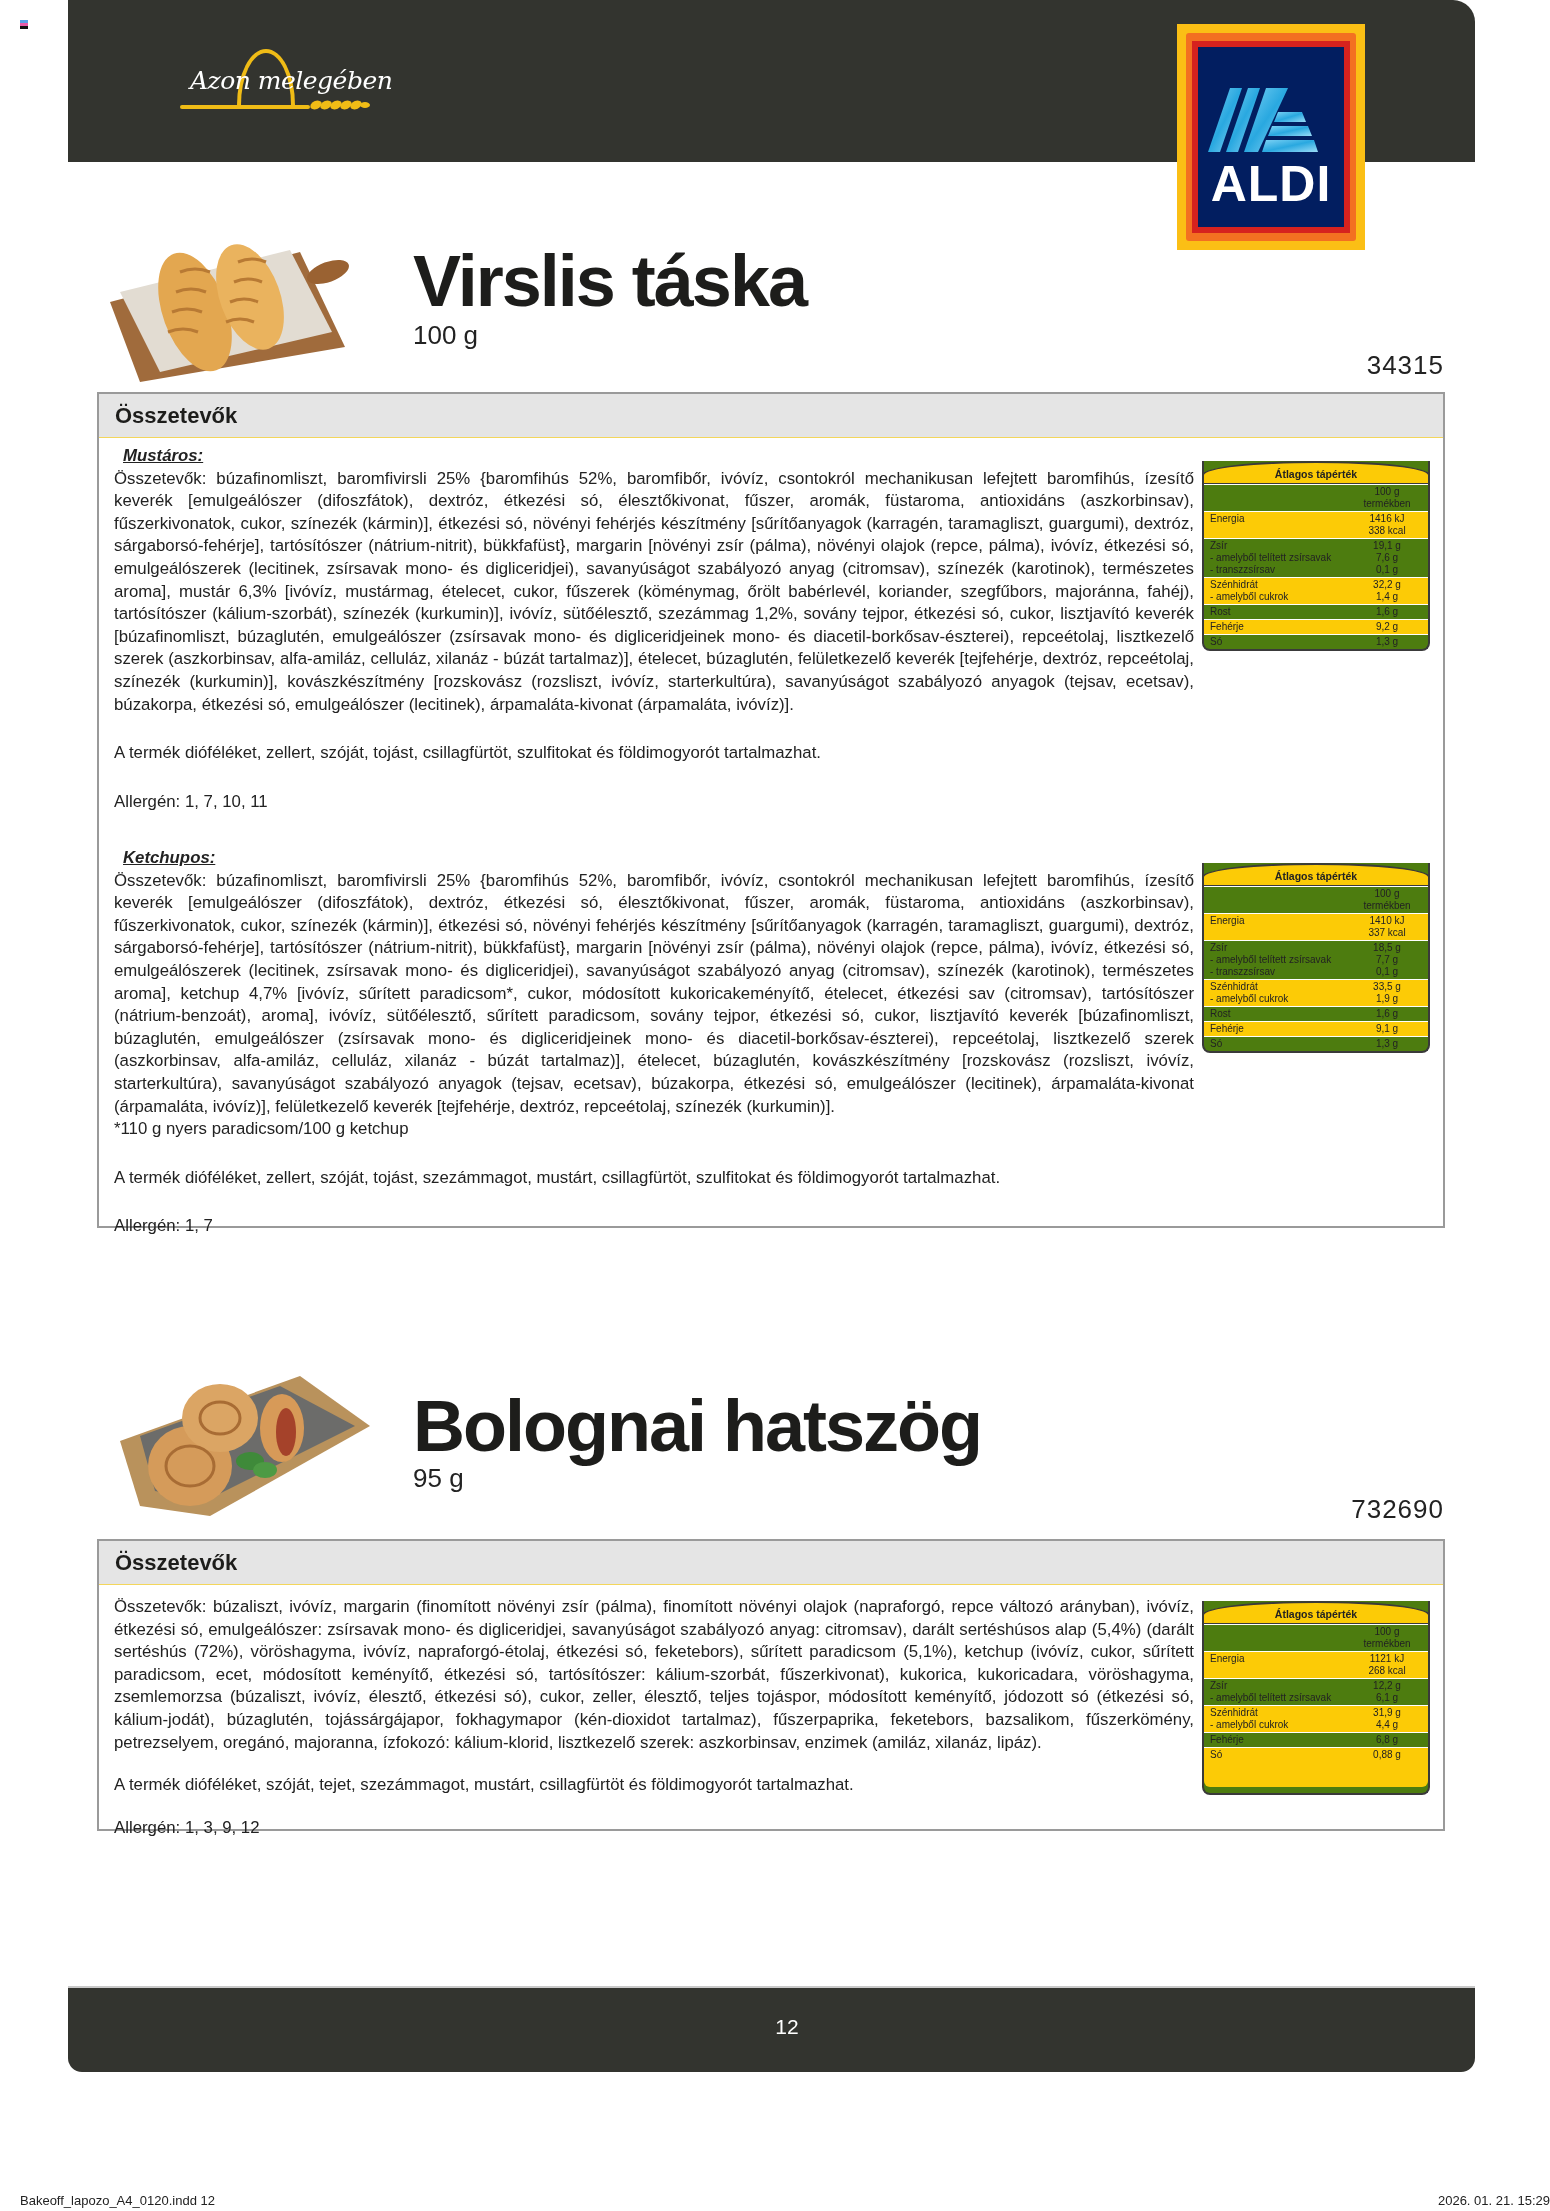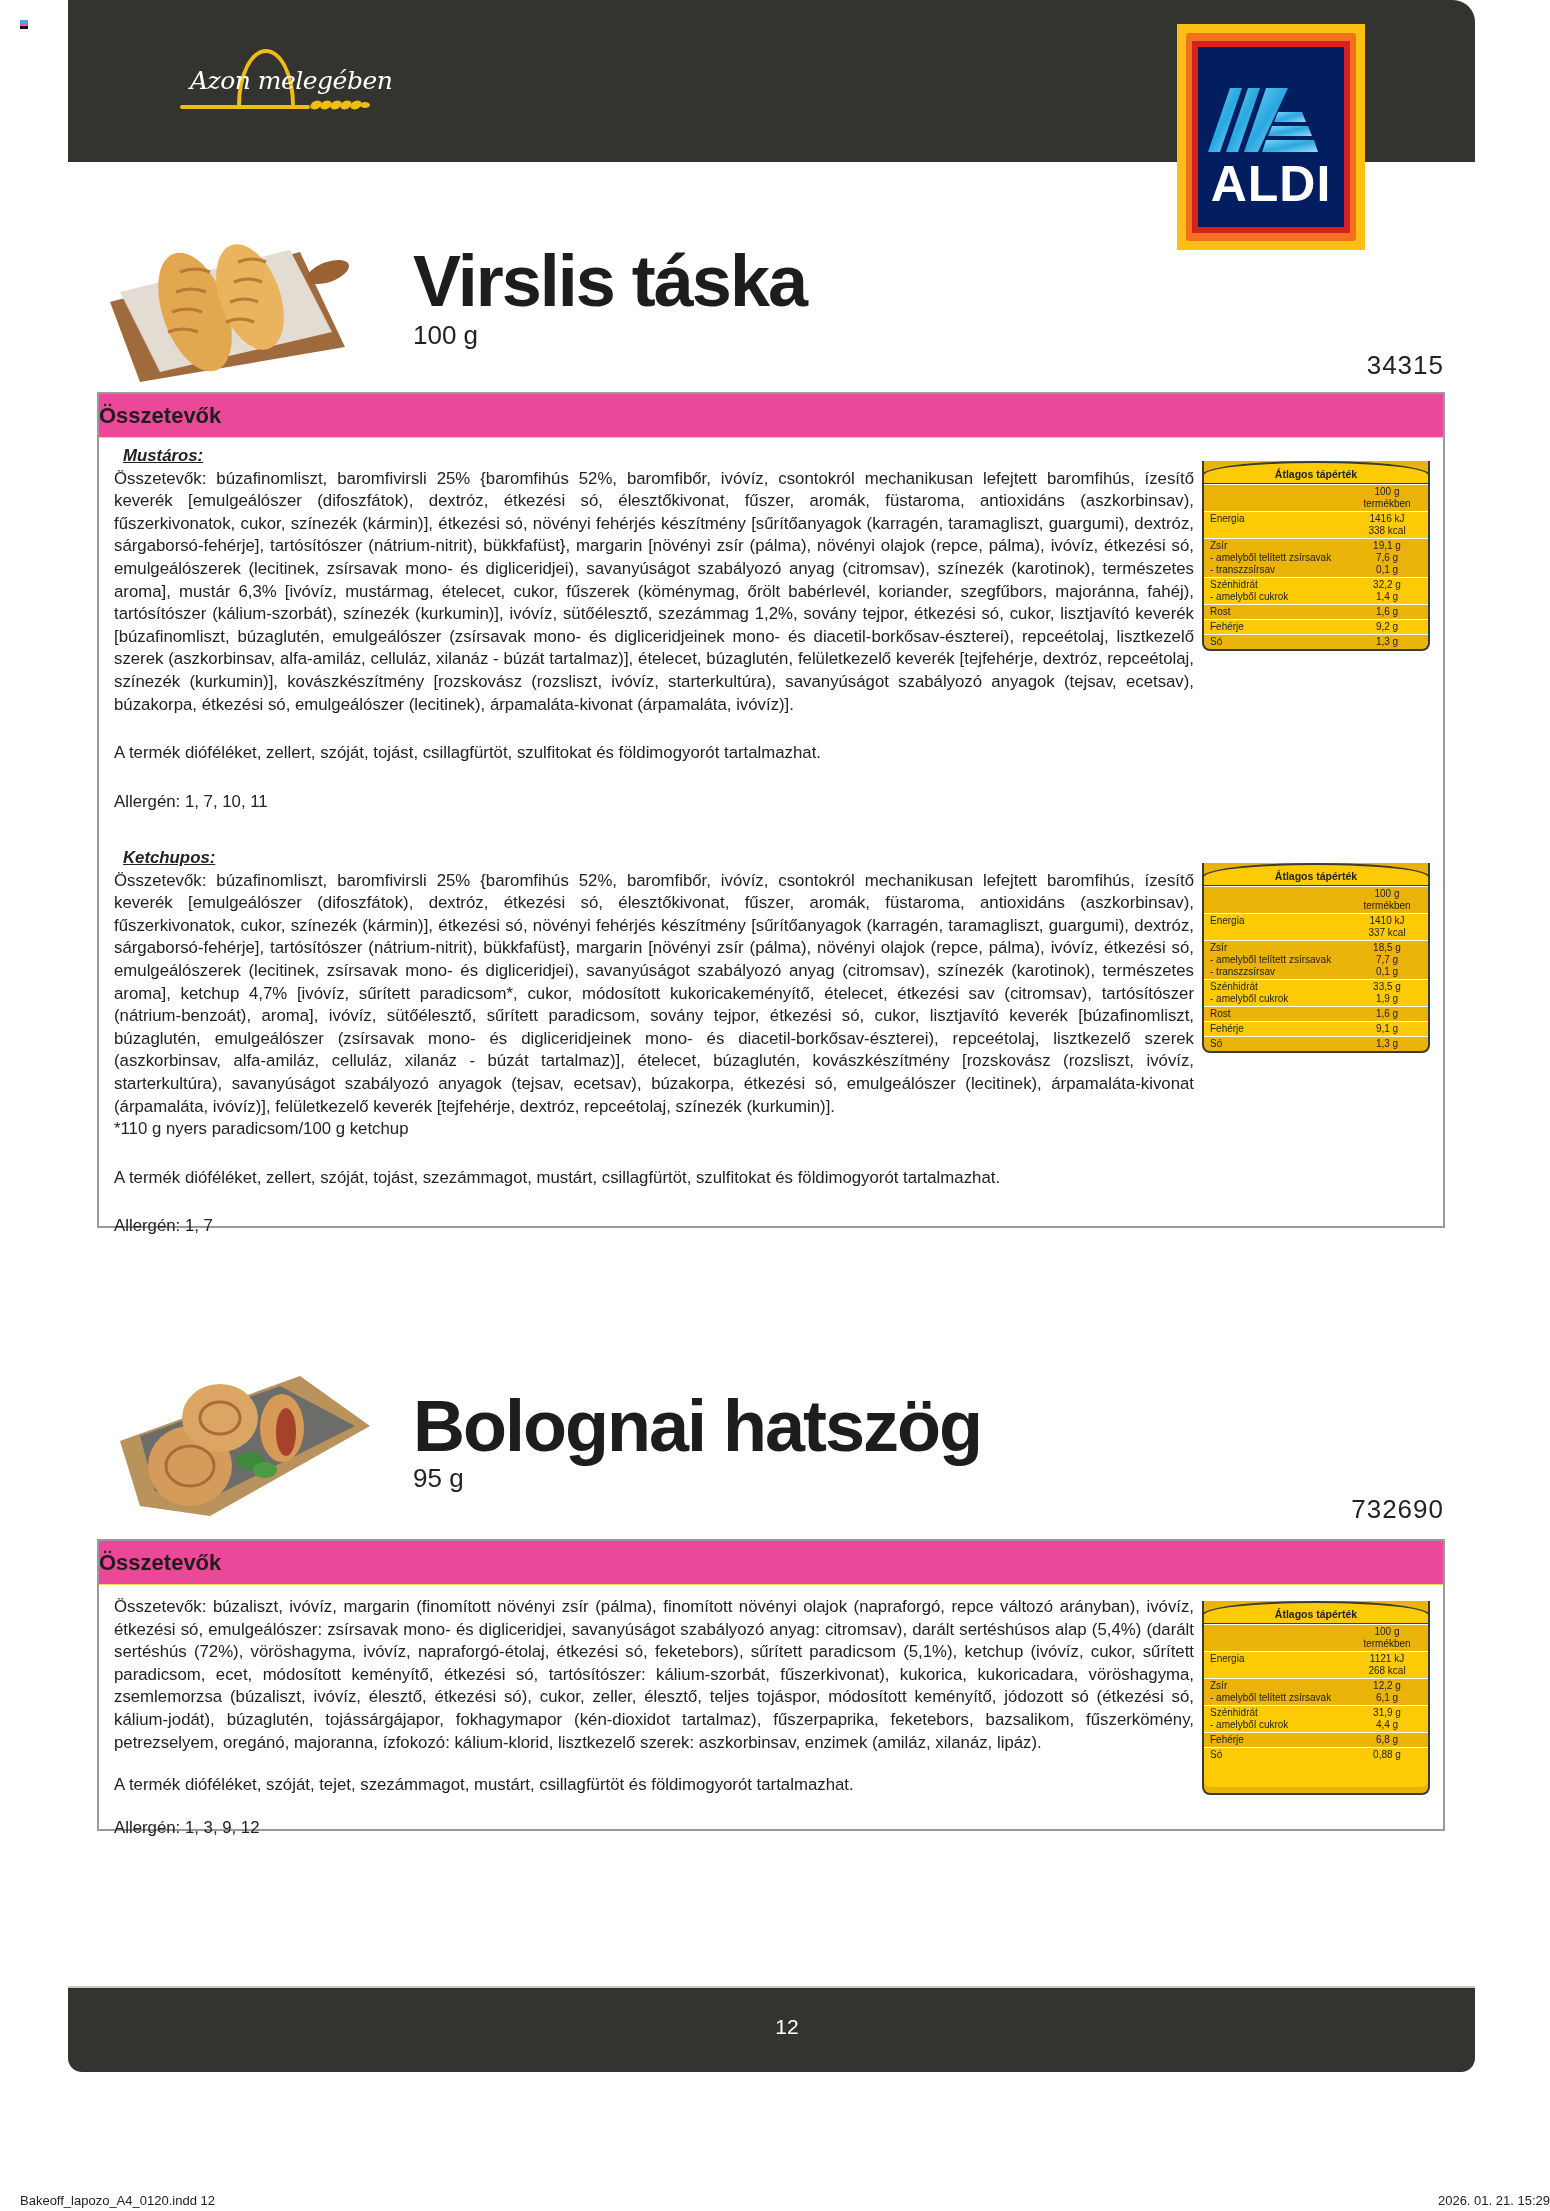--- a/index.html
+++ b/index.html
@@ -33,33 +33,33 @@
   
   .product-photo { position:absolute; }
   .product-title { position:absolute; font-weight:bold; color:#1d1d1b;
                    font-size:72px; letter-spacing:-2px; line-height:1; }
   .product-weight { position:absolute; font-size:26px; color:#222; }
   .product-code { position:absolute; font-size:26px; color:#222; text-align:right; letter-spacing:1px; }
 
   
   .ibox { position:absolute; left:97px; width:1348px; border:2px solid #9a9a9a;
           box-sizing:border-box; background:#fff; }
-  .ibox-head { height:43px; background:#ec4899; border-bottom:1px solid #f3d65c;
-               font-weight:bold; font-size:22px; line-height:43px; color:#1d1d1b; }
+  .ibox-head { height:43px; background:#e5e5e5; border-bottom:1px solid #f3d65c;
+               font-weight:bold; font-size:22px; line-height:43px; padding-left:16px; color:#1d1d1b; }
   .ibox-body { position:relative; }
   .itext { position:absolute; left:15px; width:1080px; font-size:16.8px; line-height:22.6px;
            color:#222; text-align:justify; }
   .itext p { margin:0; }
   .itext .sub { font-weight:bold; font-style:italic; text-decoration:underline;margin-left:9px; }
   .itext .gap { margin-top:26px; }
 
   
   .nutri { position:absolute; width:228px; font-size:10px; color:#222;
            border:2px solid #3a3a3a; border-top:none; border-radius:0 0 8px 8px;
-           background:#eab308; box-sizing:border-box; }
+           background:#4d7c0f; box-sizing:border-box; }
   .nutri-head { background:#fccb06; text-align:center; font-weight:bold; font-size:10.5px;
                 height:20px; line-height:22px; border-radius:50% 50% 0 0 / 14px 14px 0 0;
                 border:2px solid #3a3a3a; border-bottom:1px solid #3a3a3a; margin:0 -2px; }
   .nrow { display:flex; padding:1px 6px; border-top:1px solid #fff; line-height:12px; }
   .nrow.y { background:#fccb06; }
   .nrow .k { flex:1; }
   .nrow .v { width:70px; text-align:center; }
   .nrow .line { display:block; }
 
   

